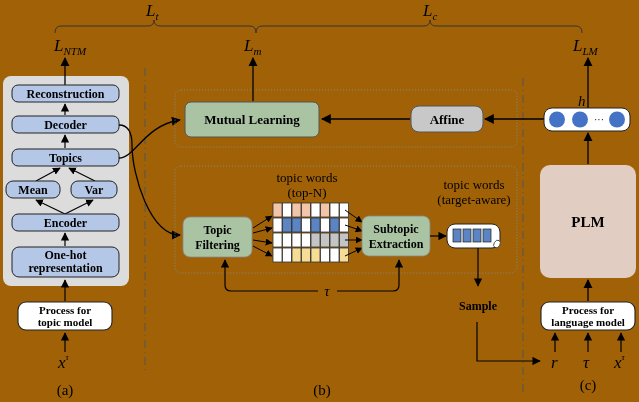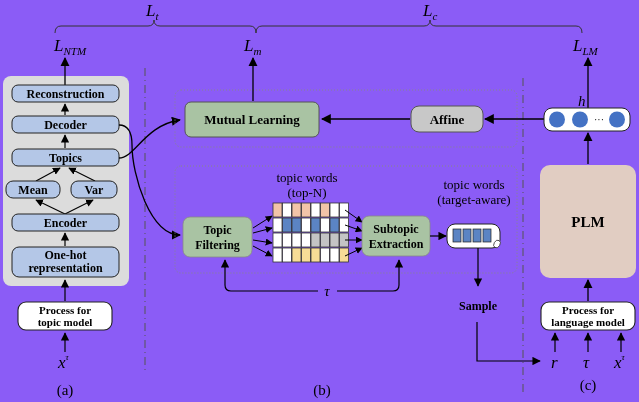--- a/index.html
+++ b/index.html
@@ -1,16 +1,16 @@
 <!DOCTYPE html>
 <html><head>
 <meta charset="utf-8">
 <style>
   html, body { margin: 0; padding: 0; background: #ffffff; }
-  #stage { position: relative; width: 639px; height: 402px; overflow: hidden; background: #8b5cf6; }
+  #stage { position: relative; width: 639px; height: 402px; overflow: hidden; background: #a16207; }
   svg { position: absolute; left: 0; top: 0; }
   .serif { font-family: "Liberation Serif", "DejaVu Serif", serif; }
   .bold { font-weight: bold; }
   .ital { font-style: italic; }
 </style>
 </head>
 <body>
 
 <div id="stage">
 <svg width="639" height="402" viewBox="0 0 639 402" xmlns="http://www.w3.org/2000/svg">

